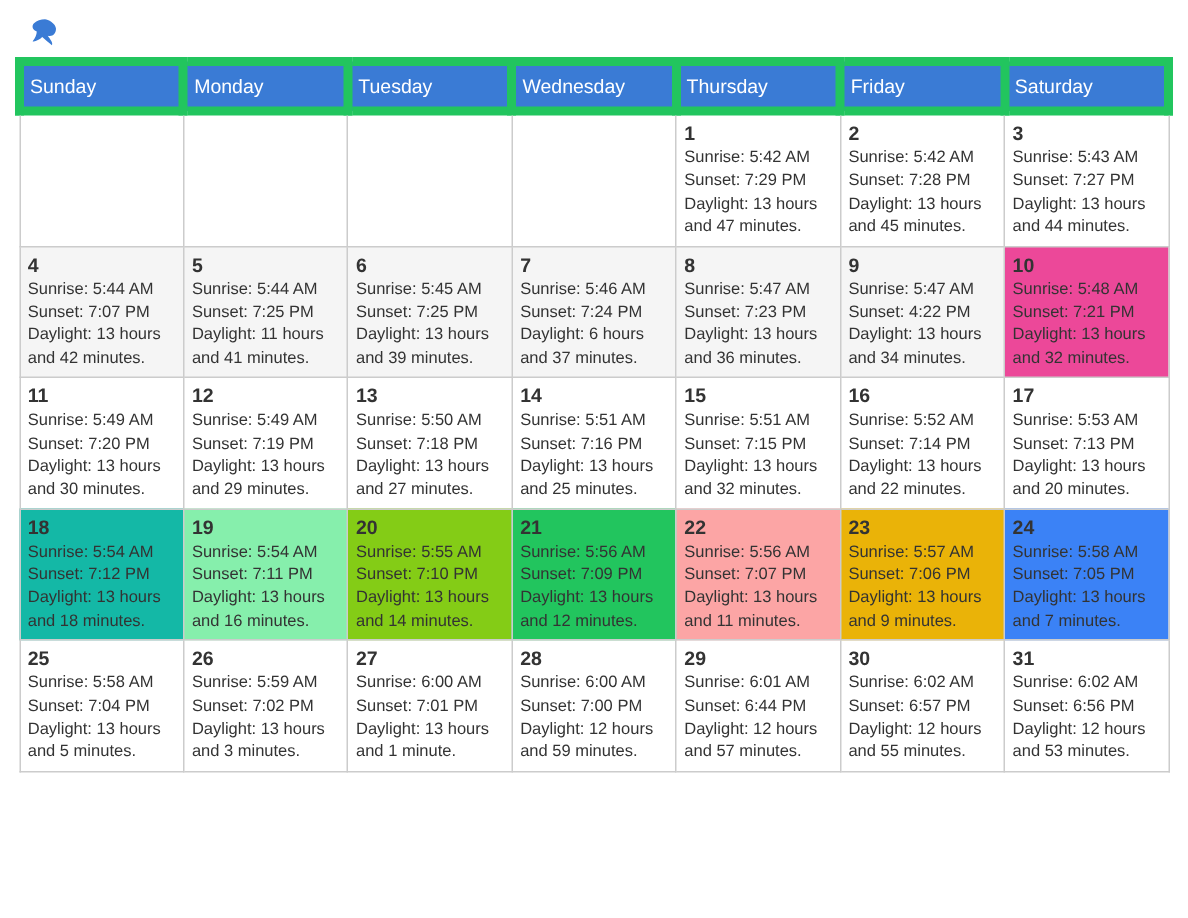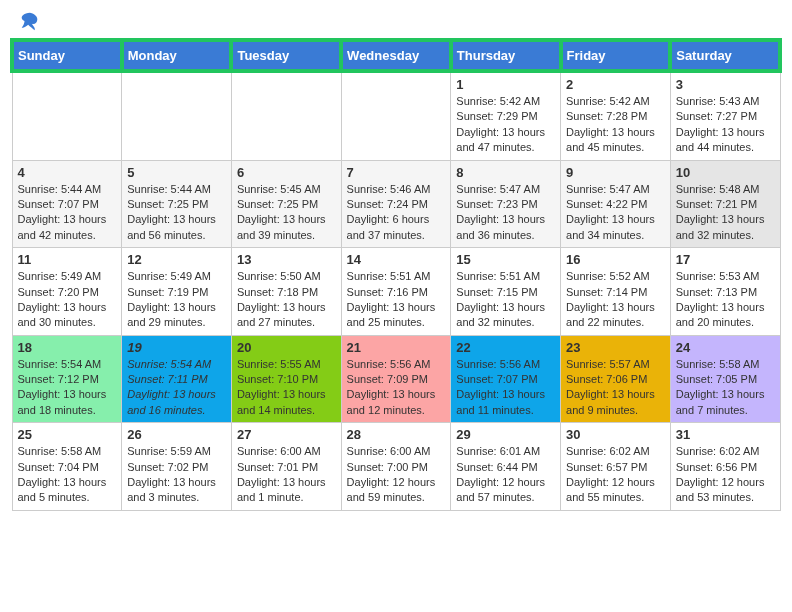--- a/index.html
+++ b/index.html
@@ -35,24 +35,24 @@
       color: #555;
     }
     .calendar {
       width: 100%;
       border-collapse: collapse;
     }
     .calendar th {
       background: #3a7bd5;
       color: #fff;
       font-size: 13px;
-      font-weight: bold;
+      font-weight: normal;
       padding: 6px 4px;
       text-align: left;
-      border: 4px solid #22c55e;
+      border: 6px solid #22c55e;
     }
     .calendar td {
       border: 1px solid #ccc;
       vertical-align: top;
       padding: 4px 5px;
       width: calc(100% / 7);
       min-height: 80px;
       font-size: 11px;
       color: #333;
       background: #fff;
@@ -142,21 +142,21 @@
             <div>Sunrise: 5:44 AM</div>
             <div>Sunset: 7:07 PM</div>
             <div>Daylight: 13 hours and 42 minutes.</div>
           </div>
         </td>
         <td style="background: rgb(245, 245, 245);">
           <span class="day-num">5</span>
           <div class="day-info">
             <div>Sunrise: 5:44 AM</div>
             <div>Sunset: 7:25 PM</div>
-            <div>Daylight: 13 hours and 56 minutes.</div>
+            <div>Daylight: 11 hours and 41 minutes.</div>
           </div>
         </td>
         <td style="background: rgb(245, 245, 245);">
           <span class="day-num">6</span>
           <div class="day-info">
             <div>Sunrise: 5:45 AM</div>
             <div>Sunset: 7:25 PM</div>
             <div>Daylight: 13 hours and 39 minutes.</div>
           </div>
         </td>
@@ -177,21 +177,21 @@
           </div>
         </td>
         <td style="background: rgb(245, 245, 245);">
           <span class="day-num">9</span>
           <div class="day-info">
             <div>Sunrise: 5:47 AM</div>
             <div>Sunset: 4:22 PM</div>
             <div>Daylight: 13 hours and 34 minutes.</div>
           </div>
         </td>
-        <td style="background: #e5e5e5; margin-top: 48px;">
+        <td style="background: #ec4899; margin-top: 48px;">
           <span class="day-num">10</span>
           <div class="day-info">
             <div>Sunrise: 5:48 AM</div>
             <div>Sunset: 7:21 PM</div>
             <div>Daylight: 13 hours and 32 minutes.</div>
           </div>
         </td>
       </tr>
       <tr>
         <td>
@@ -245,69 +245,69 @@
         <td>
           <span class="day-num">17</span>
           <div class="day-info">
             <div>Sunrise: 5:53 AM</div>
             <div>Sunset: 7:13 PM</div>
             <div>Daylight: 13 hours and 20 minutes.</div>
           </div>
         </td>
       </tr>
       <tr>
-        <td style="background: #86efac;">
+        <td style="background: #14b8a6;">
           <span class="day-num">18</span>
           <div class="day-info">
             <div>Sunrise: 5:54 AM</div>
             <div>Sunset: 7:12 PM</div>
             <div>Daylight: 13 hours and 18 minutes.</div>
           </div>
         </td>
-        <td style="background: #0ea5e9; font-style: italic;">
+        <td style="background: #86efac;">
           <span class="day-num">19</span>
           <div class="day-info">
             <div>Sunrise: 5:54 AM</div>
             <div>Sunset: 7:11 PM</div>
             <div>Daylight: 13 hours and 16 minutes.</div>
           </div>
         </td>
         <td style="background: #84cc16;">
           <span class="day-num">20</span>
           <div class="day-info">
             <div>Sunrise: 5:55 AM</div>
             <div>Sunset: 7:10 PM</div>
             <div>Daylight: 13 hours and 14 minutes.</div>
           </div>
         </td>
-        <td style="background: #fca5a5;">
+        <td style="background: #22c55e;">
           <span class="day-num">21</span>
           <div class="day-info">
             <div>Sunrise: 5:56 AM</div>
             <div>Sunset: 7:09 PM</div>
             <div>Daylight: 13 hours and 12 minutes.</div>
           </div>
         </td>
-        <td style="background: #0ea5e9;">
+        <td style="background: #fca5a5;">
           <span class="day-num">22</span>
           <div class="day-info">
             <div>Sunrise: 5:56 AM</div>
             <div>Sunset: 7:07 PM</div>
             <div>Daylight: 13 hours and 11 minutes.</div>
           </div>
         </td>
         <td style="background: #eab308;">
           <span class="day-num">23</span>
           <div class="day-info">
             <div>Sunrise: 5:57 AM</div>
             <div>Sunset: 7:06 PM</div>
             <div>Daylight: 13 hours and 9 minutes.</div>
           </div>
         </td>
-        <td style="background: #c4b5fd;">
+        <td style="background: #3b82f6;">
           <span class="day-num">24</span>
           <div class="day-info">
             <div>Sunrise: 5:58 AM</div>
             <div>Sunset: 7:05 PM</div>
             <div>Daylight: 13 hours and 7 minutes.</div>
           </div>
         </td>
       </tr>
       <tr>
         <td>

